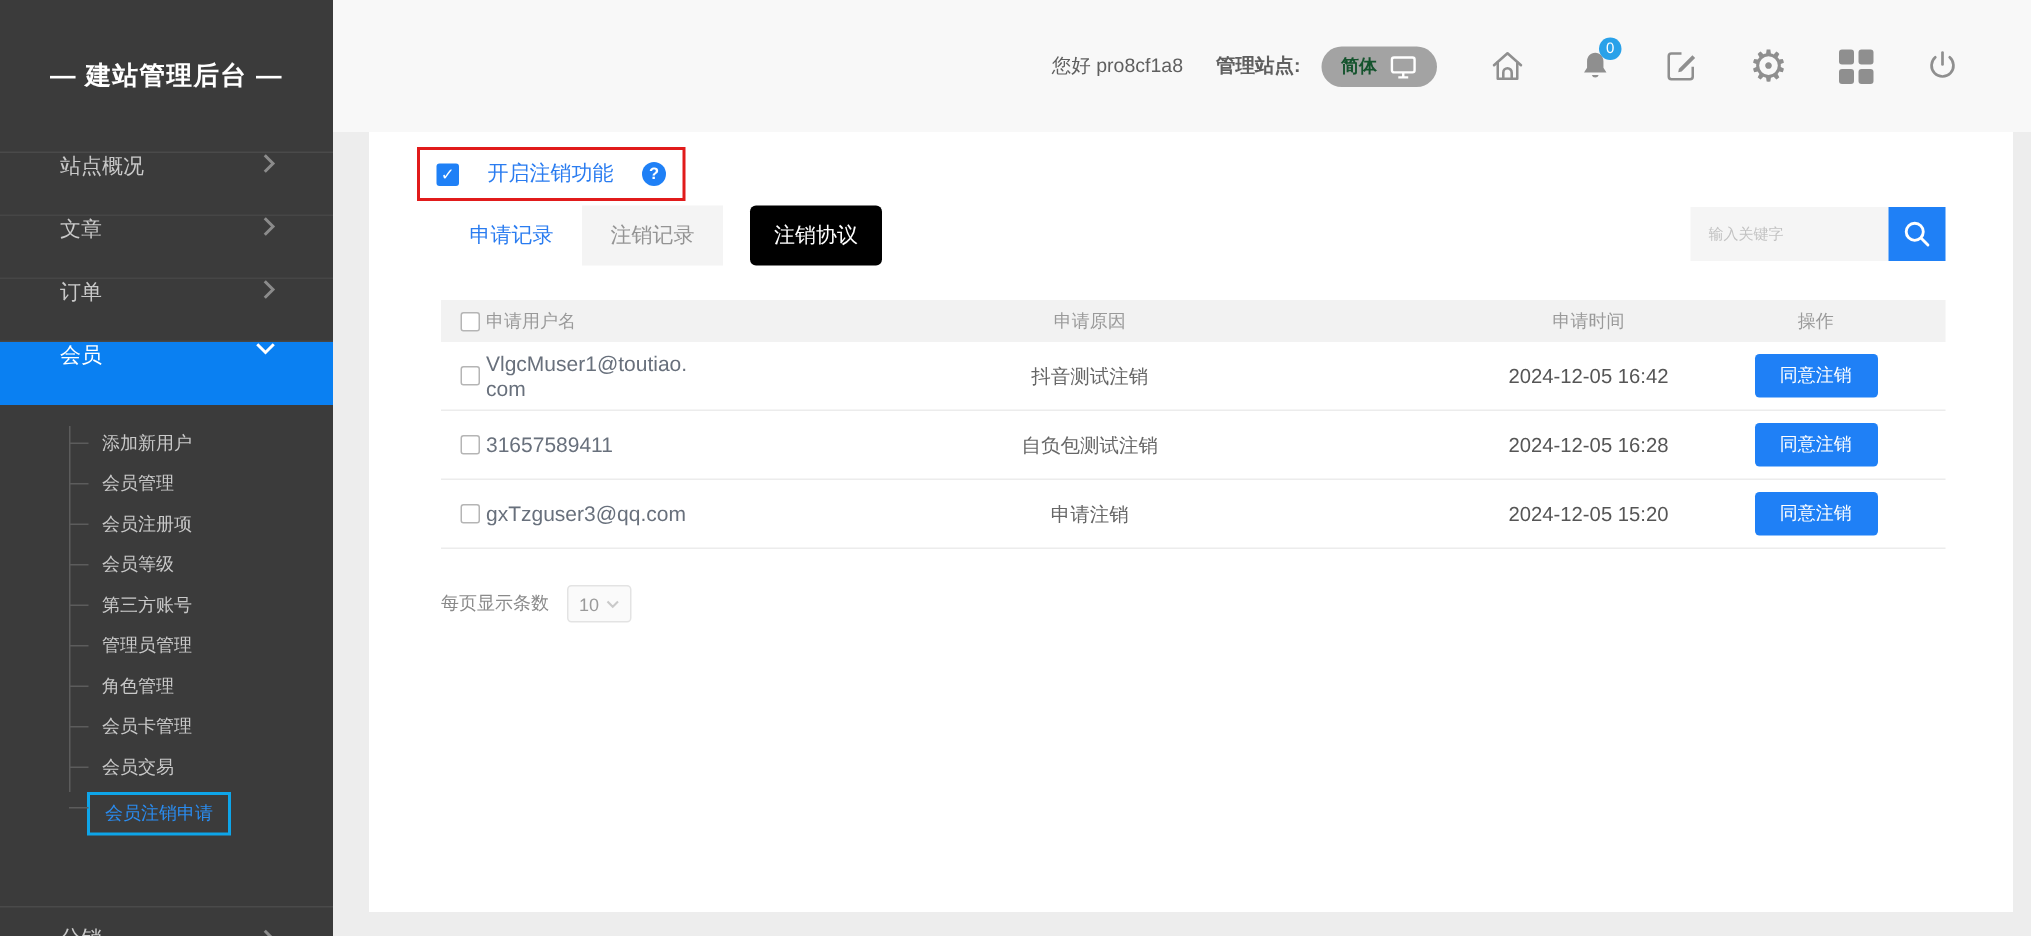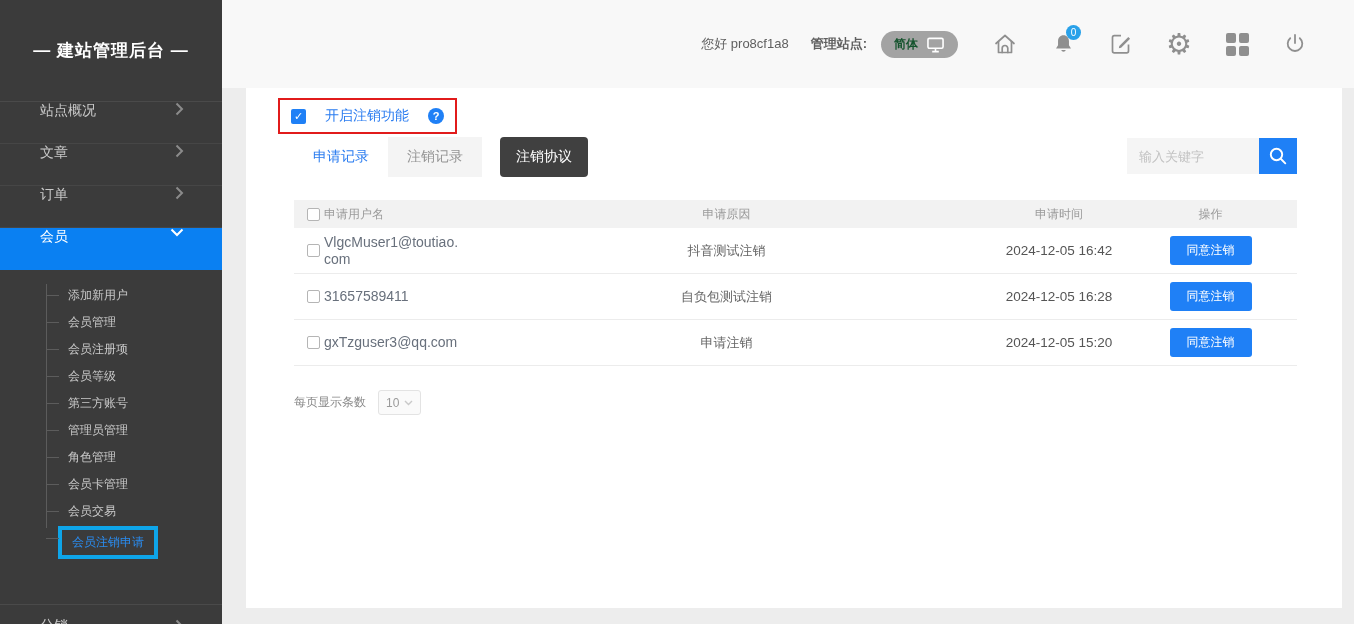--- a/index.html
+++ b/index.html
@@ -23,21 +23,21 @@
   .menu-item.active { background:#0a80f2; color:#fff; border-bottom-color:#0a80f2; }
   .menu-item.active .chev { color:#fff; }
   .menu-item.active .chev-down { display:flex; }
 
   .submenu { position:relative; padding-top:12px; }
   .submenu::before { content:""; position:absolute; left:46px; top:14px; height:244px; width:1px; background:#5c5c5c; }
   .sub-item { height:27px; display:flex; align-items:center; padding-left:68px;
               font-size:12px; color:#c9c9c9; position:relative; cursor:pointer; }
   .sub-item::before { content:""; position:absolute; left:46px; top:13px; width:13px; height:1px; background:#5c5c5c; }
   .sub-item.active { height:34px; }
-  .sub-item.active .sub-label { color:#2a8cf0; border:4px solid #0ea5e9; padding:4px 10px; margin-left:-10px; }
+  .sub-item.active .sub-label { color:#2a8cf0; border:2px solid #0ea5e9; padding:4px 10px; margin-left:-10px; }
 
   .bottom-item { position:absolute; left:0; top:604px; width:222px; height:42px;
                  border-top:1px solid #4a4a4a; display:flex; align-items:center; justify-content:space-between;
                  padding:0 38px 0 40px; color:#c9c9c9; font-size:14px; cursor:pointer; }
   .bottom-item .chev { color:#8b8b8b; display:flex; }
 
   
   .topbar { position:absolute; left:222px; top:0; width:1132px; height:88px; background:#f8f8f8;
             display:flex; align-items:center; justify-content:flex-end; padding-right:46px; z-index:2; }
   .greeting, .manage-label { font-size:13px; color:#5f5f5f; }
@@ -63,25 +63,25 @@
                       display:flex; align-items:center; justify-content:center; cursor:pointer; }
   .checkbox-checked::after { content:"✓"; color:#fff; font-size:11px; font-weight:bold; }
   .toggle-label { color:#2a7cf0; font-size:14px; cursor:pointer; }
   .help-icon { width:16px; height:16px; border-radius:50%; background:#1f80f6; color:#fff;
                font-size:11px; font-weight:bold; display:flex; align-items:center; justify-content:center; cursor:pointer; }
 
   .tabs { position:absolute; left:48px; top:49px; height:40px; display:flex; align-items:stretch; }
   .tab { width:94px; display:flex; align-items:center; justify-content:center; font-size:14px; cursor:pointer; }
   .tab-active { background:#fff; color:#2a7cf0; }
   .tab-default { background:#f4f4f4; color:#949494; }
-  .tab-dark { background:#404040; color:#fff; width:auto; padding:0 16px; border-radius:4px; margin-left:18px; }
+  .tab-dark { background:#000000; color:#fff; width:auto; padding:0 16px; border-radius:4px; margin-left:18px; }
 
   .search { position:absolute; right:45px; top:50px; height:36px; display:flex; }
   .search input { width:132px; height:36px; border:none; outline:none; background:#f5f5f5;
-                  padding:0 12px; font-size:13px; color:#666; font-family:inherit; }
+                  padding:0 12px; font-size:10px; color:#666; font-family:inherit; }
   .search input::placeholder { color:#c2c2c2; }
   .search-btn { width:38px; height:36px; background:#1f80f6; border:none; display:flex;
                 align-items:center; justify-content:center; cursor:pointer; }
 
   .table { position:absolute; left:48px; top:112px; width:1003px; font-size:13px; }
   .t-head { display:flex; align-items:center; height:28px; background:#f2f2f2; color:#9a9a9a; font-size:12px; }
   .t-row { display:flex; align-items:center; min-height:46px; border-bottom:1px solid #ececec; }
   .c-check { width:30px; padding-left:13px; display:flex; align-items:center; }
   .c-user { width:135px; color:#68707c; font-size:14px; word-break:break-all; line-height:1.2; }
   .c-reason { width:535px; text-align:center; color:#666; }

